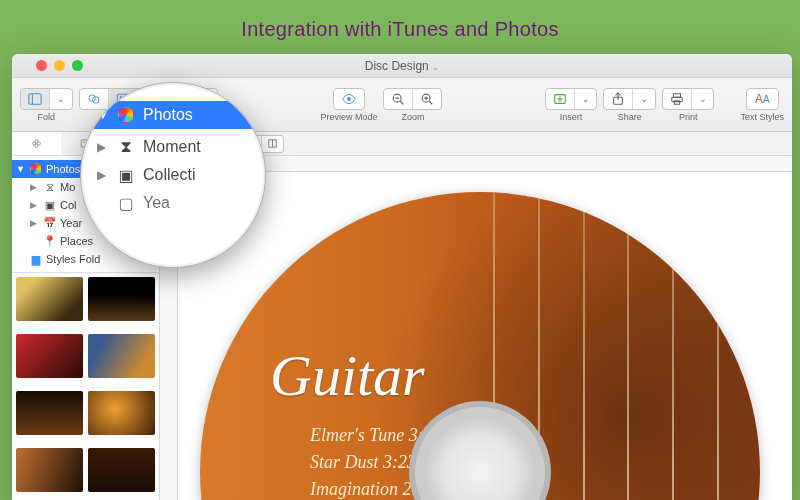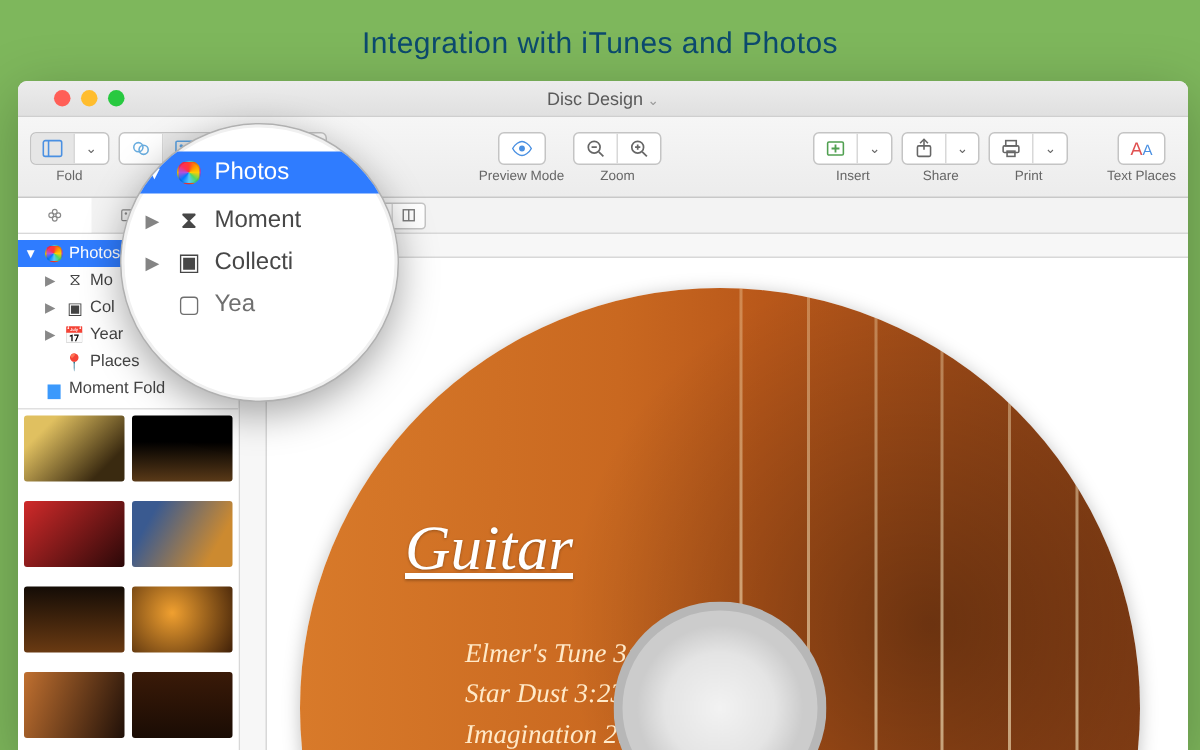--- a/index.html
+++ b/index.html
@@ -5,21 +5,21 @@
 * { box-sizing: border-box; margin: 0; padding: 0; }
 body {
   width: 800px; height: 500px;
   background: #7eb75c;
   font-family: -apple-system, "Helvetica Neue", Arial, sans-serif;
   overflow: hidden;
   position: relative;
 }
 .banner {
   text-align: center;
-  color: #0c4a6e;
+  color: #701a75;
   font-size: 20px;
   font-weight: 400;
   padding: 18px 0 14px;
   letter-spacing: .3px;
 }
 .app-window {
   position: absolute;
   left: 12px; top: 54px;
   width: 780px; height: 450px;
   background: #f0f0f0;
@@ -127,23 +127,22 @@
 .strings { position:absolute; right: 0; top:0; bottom:0; width: 55%; display:flex; justify-content:space-around; padding: 0 20px; }
 .strings div { width:2px; background: linear-gradient(rgba(255,240,200,.3),rgba(255,240,200,.6),rgba(255,240,200,.3)); }
 .artist {
   position:absolute; left: 240px; top: 138px;
   font-family: "Brush Script MT", cursive; font-style: italic;
   color: #ffe9c8; font-size: 22px;
 }
 .album-title {
   position:absolute; left: 70px; top: 150px;
   font-family: "Brush Script MT", "Segoe Script", cursive;
-  font-size: 42px; color: #fff; font-style: italic;
+  font-size: 58px; color: #fff; font-style: italic;
   text-shadow: 0 1px 2px rgba(0,0,0,.3);
-  text-decoration: underline;
 }
 .tracks {
   position:absolute; left: 110px; top: 230px;
   color: #ffe9c8; font-family: "Brush Script MT", cursive; font-style: italic;
   font-size: 18px; line-height: 1.5;
 }
 
 .magnifier {
   position: absolute;
   left: 80px; top: 82px;
@@ -318,21 +317,21 @@
       </div>
       <div class="tool-label">Print</div>
     </div>
 
     <div style="width:14px"></div>
 
     <div class="tool-group">
       <div class="pill">
         <span style="font-size:12px"><span style="color:#e05050">A</span><span style="color:#4a90e2;font-size:10px">A</span></span>
       </div>
-      <div class="tool-label">Text Places</div>
+      <div class="tool-label">Text Styles</div>
     </div>
   </div>
 
   <div class="content">
     <div class="sidebar">
       <div class="side-tabs">
         <div class="tab active">
           <svg class="small-ico" viewBox="0 0 14 14">
               <g fill="none" stroke="#888" stroke-width="1">
                 <circle cx="7" cy="4" r="2"></circle>
@@ -382,21 +381,21 @@
           <span>Year</span>
         </div>
         <div class="tree-row child">
           <span class="arrow"></span>
           <span class="node-ico">📍</span>
           <span>Places</span>
         </div>
         <div class="tree-row">
           <span class="arrow"></span>
           <span class="node-ico" style="color:#3b99fc">▆</span>
-          <span>Moment Fold</span>
+          <span>Styles Fold</span>
         </div>
       </div>
 
       <div class="thumbs">
         <div class="thumb a"></div>
         <div class="thumb b"></div>
         <div class="thumb c"></div>
         <div class="thumb d"></div>
         <div class="thumb e"></div>
         <div class="thumb f"></div>

